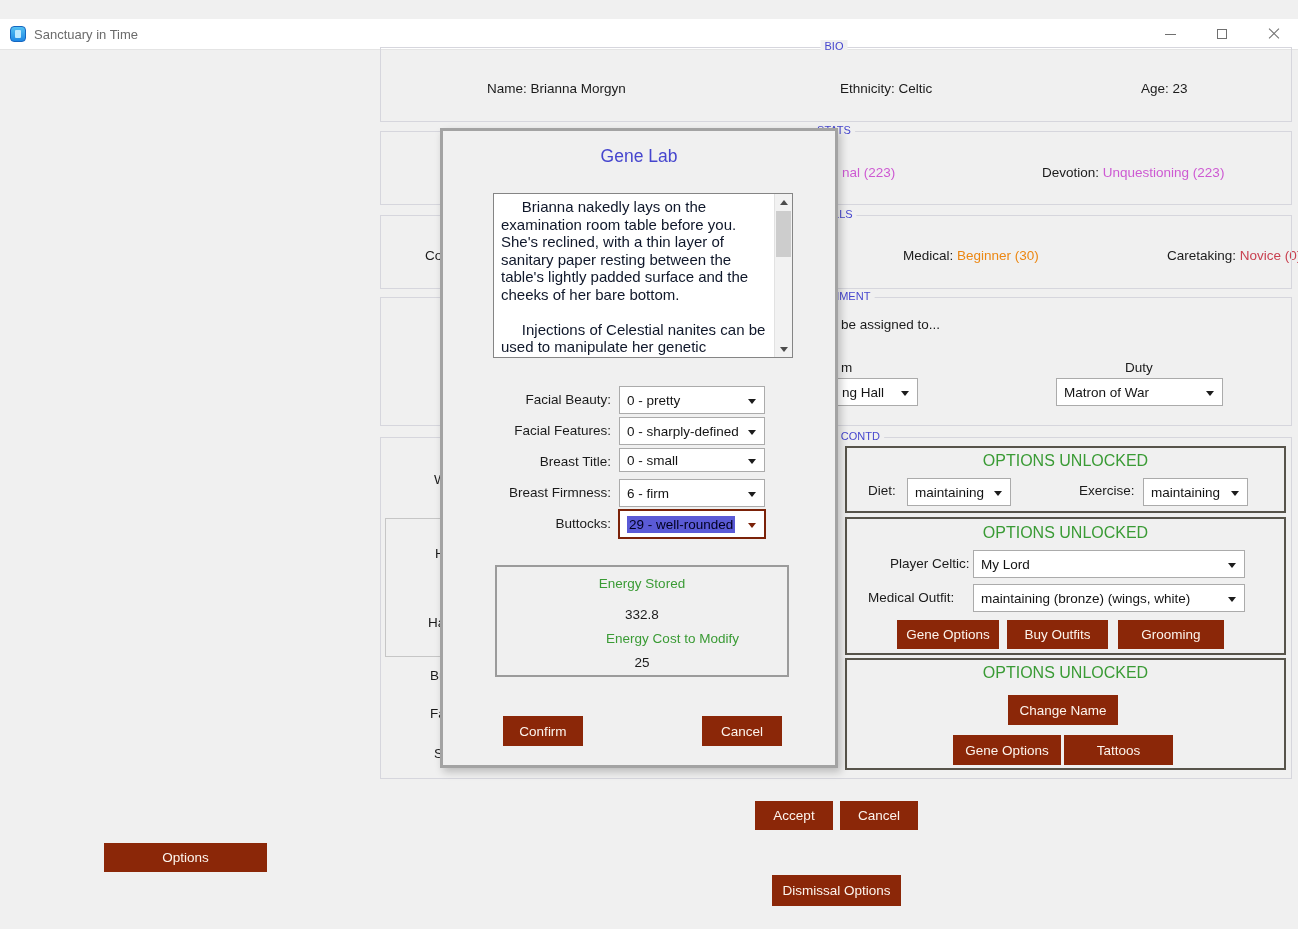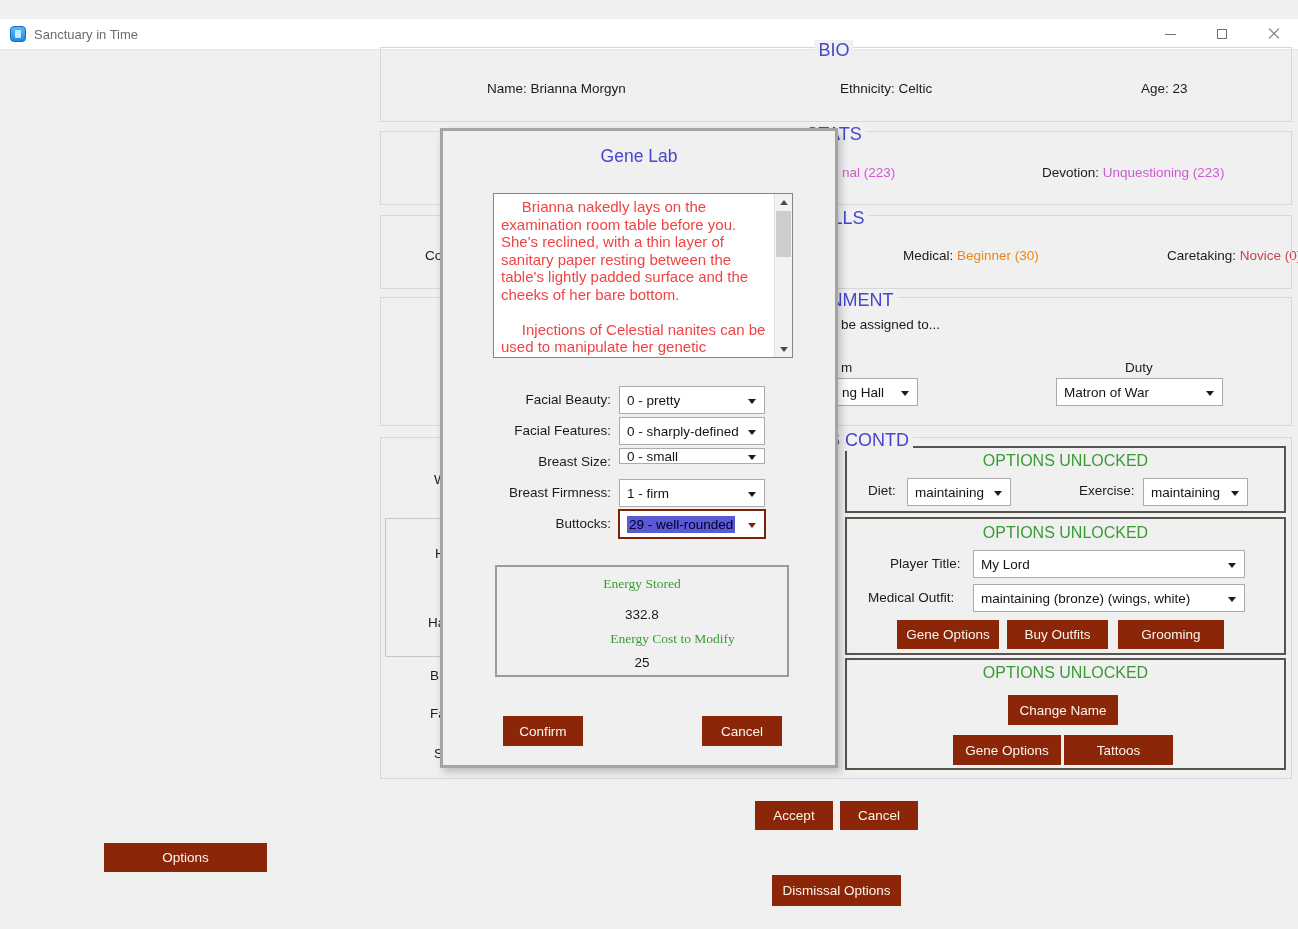--- a/index.html
+++ b/index.html
@@ -1,37 +1,37 @@
 <!DOCTYPE html>
 <html><head>
 <meta charset="utf-8">
 <style>
   html,body{margin:0;padding:0;background:#F0F0F0;width:1298px;height:929px;overflow:hidden;
     font-family:"Liberation Sans",sans-serif;}
   .stage{position:relative;width:1298px;height:929px;background:#F0F0F0;}
   .abs{position:absolute;}
   .txt{font-size:13.5px;color:#1b1b1b;white-space:nowrap;}
-  .magenta{color:#CD5AD2;} .orange{color:#EC8712;} .crimson{color:#C94150;} .green{color:#3A9B35;font-family:Liberation Serif, serif;}
+  .magenta{color:#CD5AD2;} .orange{color:#EC8712;} .crimson{color:#C94150;} .green{color:#3A9B35;}
 
   
   .titlebar{left:0;top:0;width:1298px;height:30px;background:#FFFFFF;border-bottom:1px solid #E4E4E4;margin-top:19px;}
   .app-icon{left:10px;top:7px;width:16px;height:16px;border-radius:4px;
     background:linear-gradient(180deg,#55C1F2 0%,#1E88E5 100%);border:1px solid #1566C0;box-sizing:border-box;}
   .app-icon .inner{position:absolute;left:4px;top:3px;width:6px;height:8px;background:#BEE9FF;border-radius:1px;}
   .app-title{left:34px;top:8px;font-size:13px;color:#6B6B6B;white-space:nowrap;}
   .win-btn{width:46px;height:30px;top:0;display:flex;align-items:center;justify-content:center;cursor:pointer;}
   .glyph-min{width:11px;height:1px;background:#707070;}
   .glyph-max{width:10px;height:10px;border:1px solid #707070;box-sizing:border-box;}
   .glyph-close{position:relative;width:12px;height:12px;}
   .glyph-close::before,.glyph-close::after{content:"";position:absolute;left:-1px;top:5px;width:14px;height:1px;background:#707070;}
   .glyph-close::before{transform:rotate(45deg);} .glyph-close::after{transform:rotate(-45deg);}
 
   
   .panel{border:1px solid #D6D6DD;background:transparent;z-index:1;}
-  .legend{font-size:18px;color:#4646CE;background:#F0F0F0;padding:0 4px;transform:translateX(-50%);
+  .legend{font-size:11px;color:#4646CE;background:#F0F0F0;padding:0 4px;transform:translateX(-50%);
     white-space:nowrap;z-index:2;}
 
   
   .combo{background:#FFFFFF;border:1px solid #ABABAB;box-sizing:border-box;display:flex;align-items:center;
     padding-left:7px;font-size:13.5px;color:#141414;cursor:pointer;white-space:nowrap;overflow:hidden;}
   .combo .arr{position:absolute;right:8px;top:50%;margin-top:-1px;width:0;height:0;
     border-left:4.5px solid transparent;border-right:4.5px solid transparent;border-top:5.5px solid #1c1c1c;}
   .combo.focused{border:2px solid #7B2209;}
   .combo.focused .arr{border-top-color:#7B2209;}
   .combo.focused .sel{background:#5A5AD6;color:#000020;padding:1px 2px;}
@@ -43,21 +43,21 @@
   
   .optbox{border:2px solid #57544B;box-sizing:border-box;}
   .optbox-title{font-size:16px;color:#3A9B35;text-align:center;white-space:nowrap;}
 
   
   .dialog{left:440px;top:128px;width:398px;height:640px;background:#F0F0F0;border:3px solid #a3a3a3;
     box-sizing:border-box;z-index:30;box-shadow:3px 4px 8px rgba(0,0,0,0.22);}
   .dialog-title{left:0;top:15px;width:100%;text-align:center;font-size:17.5px;color:#4646CE;}
   .descbox{left:50px;top:62px;width:300px;height:165px;background:#FFFFFF;border:1px solid #858585;box-sizing:border-box;}
   .desc{position:absolute;left:7px;top:4px;width:272px;height:157px;overflow:hidden;
-    font-size:15px;line-height:17.5px;color:#ef4444;white-space:pre-wrap;}
+    font-size:15px;line-height:17.5px;color:#0f172a;white-space:pre-wrap;}
   .sb{position:absolute;top:0;right:0;bottom:0;width:17px;background:#F2F2F2;border-left:1px solid #E2E2E2;}
   .sb-btn{position:absolute;left:0;width:17px;height:16px;display:flex;align-items:center;justify-content:center;cursor:pointer;}
   .tri-up{width:0;height:0;border-left:4px solid transparent;border-right:4px solid transparent;border-bottom:5px solid #4d4d4d;}
   .tri-dn{width:0;height:0;border-left:4px solid transparent;border-right:4px solid transparent;border-top:5px solid #4d4d4d;}
   .sb-thumb{position:absolute;left:1px;top:17px;width:15px;height:46px;background:#CDCDCD;cursor:pointer;}
   .field-label{font-size:13.5px;color:#1b1b1b;text-align:right;white-space:nowrap;}
   .energybox{left:52px;top:434px;width:294px;height:112px;border:2px solid #9B9B9B;box-sizing:border-box;}
   .ctext{width:100%;text-align:center;white-space:nowrap;font-size:13.5px;}
 </style>
 </head>
@@ -130,21 +130,21 @@
       <span class="arr"></span>
     </div>
   <div class="abs txt" style="left:1079px;top:483px;">Exercise:</div>
   <div class="abs combo" style="left:1143px;top:478px;width:105px;height:28px;">
       <span>maintaining</span>
       <span class="arr"></span>
     </div>
 
   <div class="abs optbox" style="left:845px;top:517px;width:441px;height:138px;"></div>
   <div class="abs optbox-title" style="left:845px;top:524px;width:441px;">OPTIONS UNLOCKED</div>
-  <div class="abs txt" style="left:890px;top:556px;">Player Title:</div>
+  <div class="abs txt" style="left:890px;top:556px;">Player Celtic:</div>
   <div class="abs combo" style="left:973px;top:550px;width:272px;height:28px;">
       <span>My Lord</span>
       <span class="arr"></span>
     </div>
   <div class="abs txt" style="left:868px;top:590px;">Medical Outfit:</div>
   <div class="abs combo" style="left:973px;top:584px;width:272px;height:28px;">
       <span>maintaining (bronze) (wings, white)</span>
       <span class="arr"></span>
     </div>
   <div class="abs btn-red" style="left:897px;top:620px;width:102px;height:29px;">Gene Options</div>
@@ -185,29 +185,29 @@
         <span>0 - pretty</span>
         <span class="arr"></span>
       </div>
 
     <div class="abs field-label" style="left:0;top:292px;width:168px;">Facial Features:</div>
     <div class="abs combo" style="left:176px;top:286px;width:146px;height:28px;">
         <span>0 - sharply-defined</span>
         <span class="arr"></span>
       </div>
 
-    <div class="abs field-label" style="left:0;top:323px;width:168px;">Breast Size:</div>
-    <div class="abs combo" style="left:176px;top:317px;width:146px;height:16px;">
+    <div class="abs field-label" style="left:0;top:323px;width:168px;">Breast Title:</div>
+    <div class="abs combo" style="left:176px;top:317px;width:146px;height:24px;">
         <span>0 - small</span>
         <span class="arr"></span>
       </div>
 
     <div class="abs field-label" style="left:0;top:354px;width:168px;">Breast Firmness:</div>
     <div class="abs combo" style="left:176px;top:348px;width:146px;height:28px;">
-        <span>1 - firm</span>
+        <span>6 - firm</span>
         <span class="arr"></span>
       </div>
 
     <div class="abs field-label" style="left:0;top:385px;width:168px;">Buttocks:</div>
     <div class="abs combo focused" style="left:175px;top:378px;width:148px;height:30px;">
         <span class="sel">29 - well-rounded</span>
         <span class="arr"></span>
       </div>
 
     <div class="abs energybox"></div>

